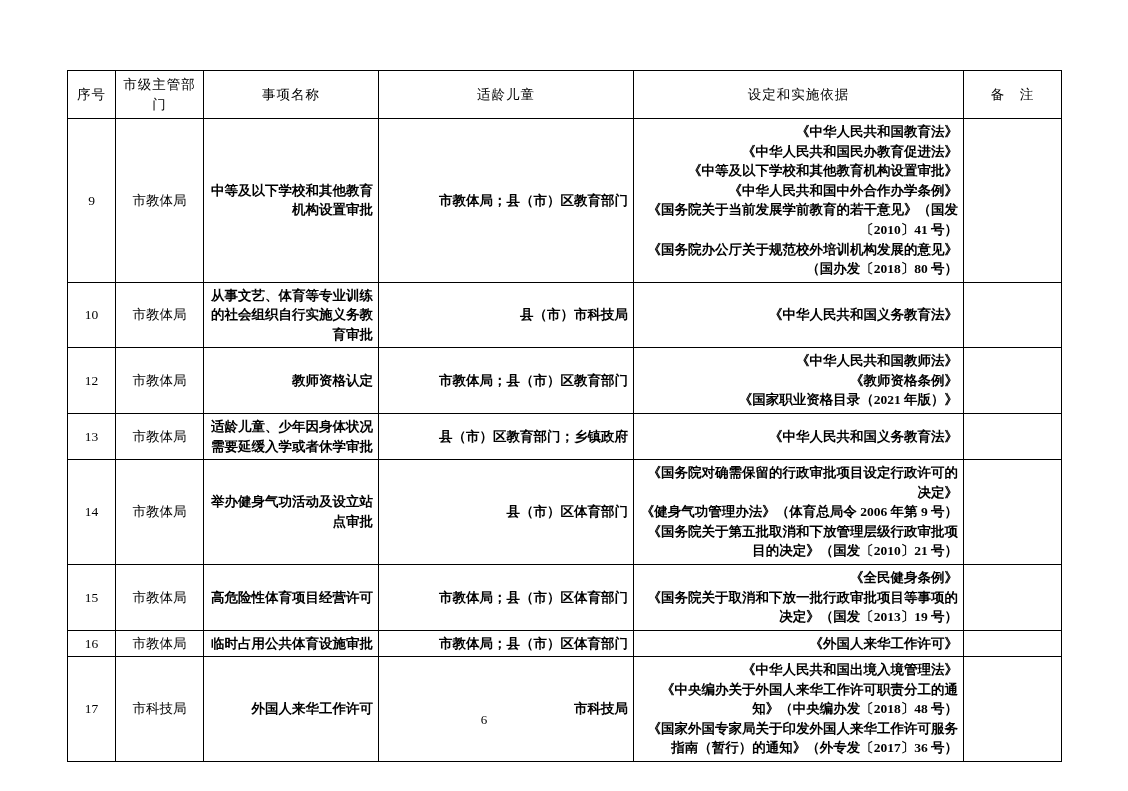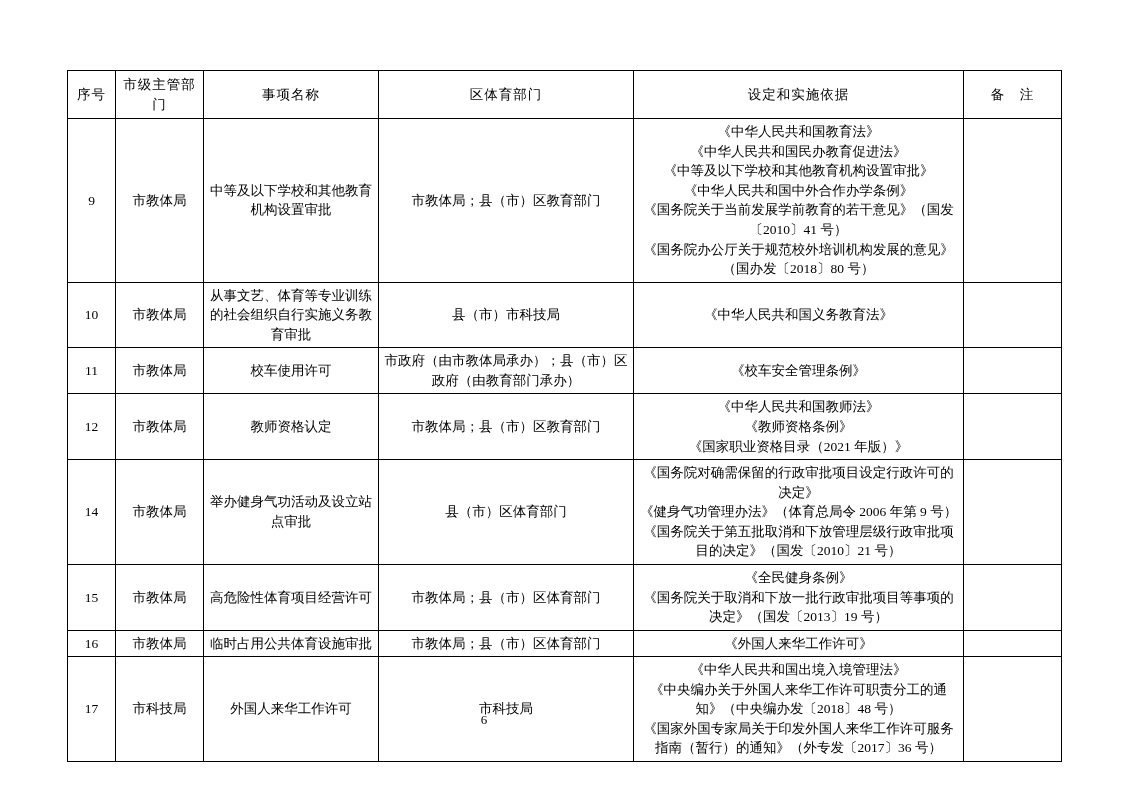--- a/index.html
+++ b/index.html
@@ -49,21 +49,22 @@
   col.c-dept { width: 88px; }
   col.c-name { width: 175px; }
   col.c-org { width: 255px; }
   col.c-basis { width: 330px; }
   col.c-remark { width: 98px; }
 
   td.idx, td.dept {
     text-align: center;
   }
   td.name, td.org, td.basis {
-    text-align: center;
+    text-align: right;
+    font-weight: bold;
   }
   td.basis .line {
     display: block;
     white-space: normal;
   }
   td.org .line {
     display: block;
   }
   td.name {
     line-height: 1.5;
@@ -90,21 +91,21 @@
         <col class="c-name">
         <col class="c-org">
         <col class="c-basis">
         <col class="c-remark">
       </colgroup>
       <thead>
         <tr>
           <th>序号</th>
           <th>市级主管部门</th>
           <th>事项名称</th>
-          <th>区体育部门</th>
+          <th>适龄儿童</th>
           <th>设定和实施依据</th>
           <th>备　注</th>
         </tr>
       </thead>
       <tbody>
           <tr>
             <td class="idx">9</td>
             <td class="dept">市教体局</td>
             <td class="name">中等及以下学校和其他教育机构设置审批</td>
             <td class="org">
@@ -126,42 +127,42 @@
             <td class="name">从事文艺、体育等专业训练的社会组织自行实施义务教育审批</td>
             <td class="org">
               <span class="line">县（市）市科技局</span>
             </td>
             <td class="basis">
               <span class="line">《中华人民共和国义务教育法》</span>
             </td>
             <td class="remark"></td>
           </tr>
           <tr>
-            <td class="idx">11</td>
-            <td class="dept">市教体局</td>
-            <td class="name">校车使用许可</td>
-            <td class="org">
-              <span class="line">市政府（由市教体局承办）；县（市）区政府（由教育部门承办）</span>
-            </td>
-            <td class="basis">
-              <span class="line">《校车安全管理条例》</span>
-            </td>
-            <td class="remark"></td>
-          </tr>
-          <tr>
             <td class="idx">12</td>
             <td class="dept">市教体局</td>
             <td class="name">教师资格认定</td>
             <td class="org">
               <span class="line">市教体局；县（市）区教育部门</span>
             </td>
             <td class="basis">
               <span class="line">《中华人民共和国教师法》</span>
               <span class="line">《教师资格条例》</span>
               <span class="line">《国家职业资格目录（2021 年版）》</span>
+            </td>
+            <td class="remark"></td>
+          </tr>
+          <tr>
+            <td class="idx">13</td>
+            <td class="dept">市教体局</td>
+            <td class="name">适龄儿童、少年因身体状况需要延缓入学或者休学审批</td>
+            <td class="org">
+              <span class="line">县（市）区教育部门；乡镇政府</span>
+            </td>
+            <td class="basis">
+              <span class="line">《中华人民共和国义务教育法》</span>
             </td>
             <td class="remark"></td>
           </tr>
           <tr>
             <td class="idx">14</td>
             <td class="dept">市教体局</td>
             <td class="name">举办健身气功活动及设立站点审批</td>
             <td class="org">
               <span class="line">县（市）区体育部门</span>
             </td>

